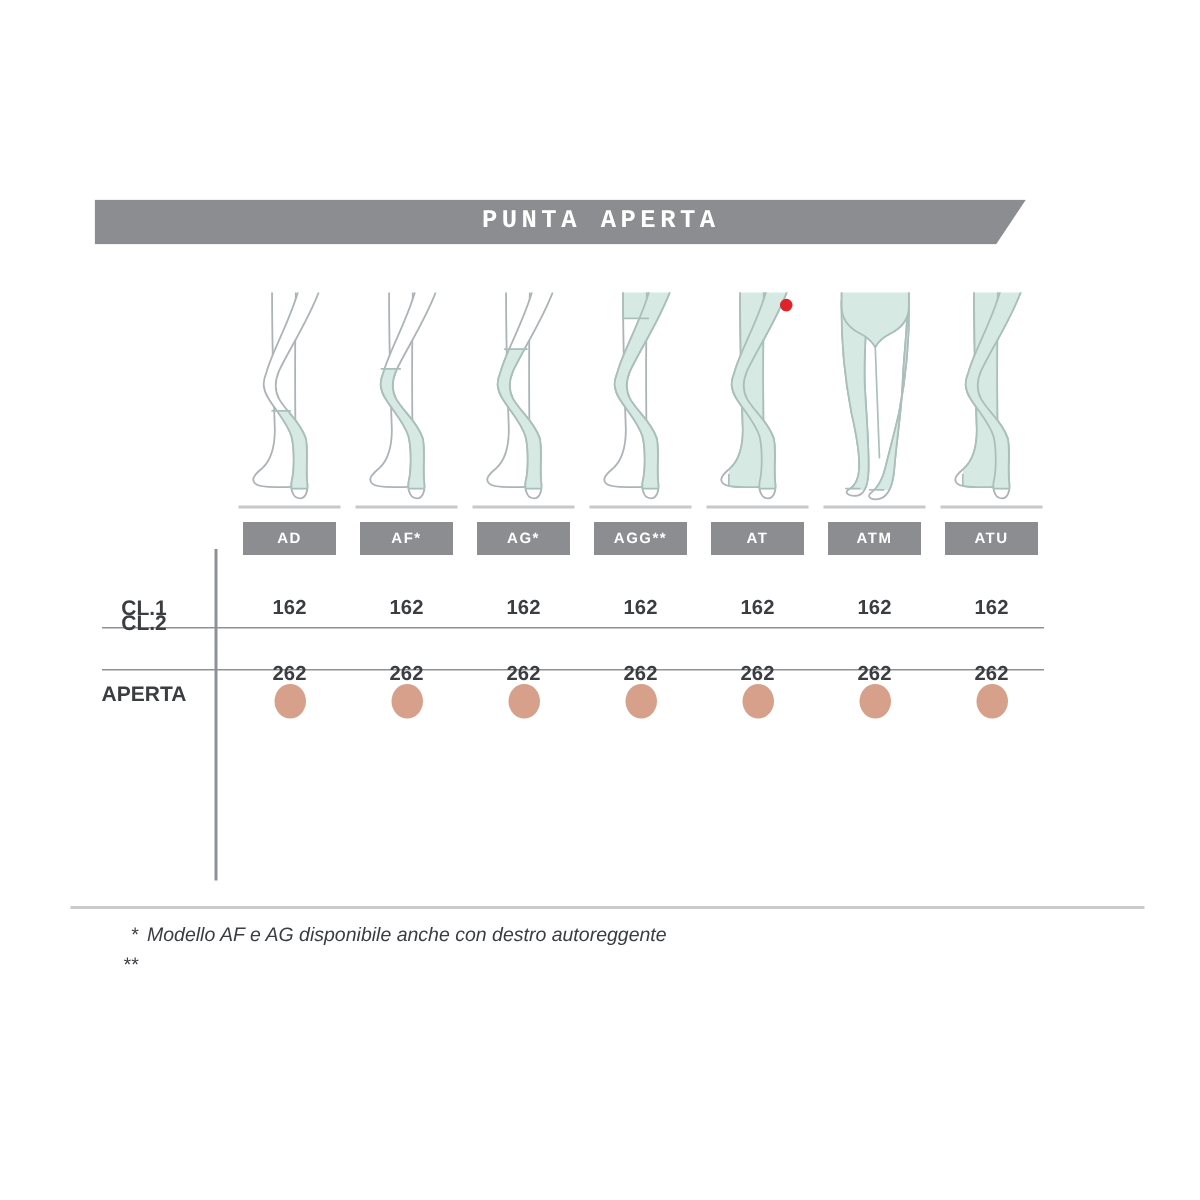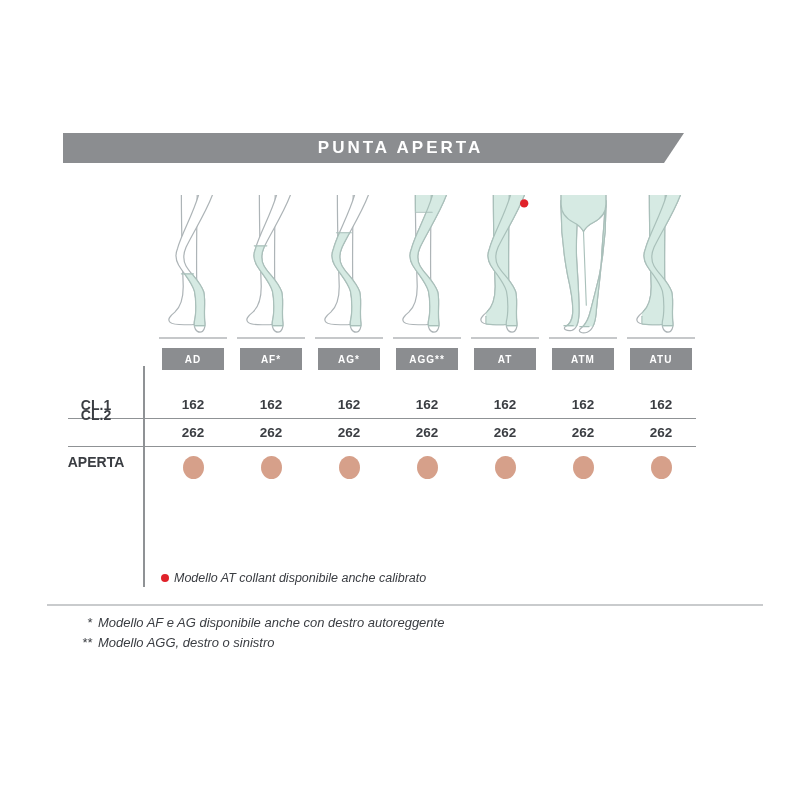--- a/index.html
+++ b/index.html
@@ -3,21 +3,21 @@
 <meta charset="utf-8">
 <style>
   html,body{margin:0;padding:0;background:#fff;}
   .page{position:relative;width:800px;height:800px;background:#fff;overflow:hidden;
         font-family:"Liberation Sans",sans-serif;color:#3a3d42;}
 
   
   .banner{position:absolute;left:63px;top:133px;width:621px;height:30px;background:#8b8d90;
           clip-path:polygon(0 0,100% 0,calc(100% - 20px) 100%,0 100%);}
   .banner span{display:block;text-align:center;line-height:30px;color:#fff;font-weight:bold;
-               font-size:17px;letter-spacing:3px;padding-left:54px;}
+               font-size:17px;letter-spacing:3px;padding-left:54px;font-family:Liberation Mono, monospace;}
 
   
   .cols{position:absolute;left:154px;width:546px;display:flex;}
   .col{width:78px;display:flex;justify-content:center;align-items:flex-start;}
 
   .figrow{top:195px;height:140px;}
   .figrow svg{width:71px;height:140px;overflow:hidden;}
 
   .groundrow{top:337px;}
   .ground{width:68px;height:2px;background:#c6c8ca;margin-top:0;}
@@ -250,21 +250,21 @@
       </div>
     <div class="col">
         <span>162</span>
       </div>
     <div class="col">
         <span>162</span>
       </div>
   </div>
 
   <div class="rowlabel" style="top:407px">CL.2</div>
-  <div class="cols valrow" style="top:425px">
+  <div class="cols valrow" style="top:441px">
     <div class="col">
         <span>262</span>
       </div>
     <div class="col">
         <span>262</span>
       </div>
     <div class="col">
         <span>262</span>
       </div>
     <div class="col">
@@ -299,29 +299,24 @@
         <div class="swatch" style="background: rgb(214, 160, 138);"></div>
       </div>
     <div class="col">
         <div class="swatch" style="background: rgb(214, 160, 138);"></div>
       </div>
     <div class="col">
         <div class="swatch" style="background: rgb(214, 160, 138);"></div>
       </div>
   </div>
 
-  <div class="dotnote">
-    <span class="bullet"></span>
-    <span>Modello AT collant disponibile anche calibrato</span>
-  </div>
 
   <div class="divider"></div>
 
   <div class="fn" style="top:615px">
     <span class="mark">*</span>
     <span>Modello AF e AG disponibile anche con destro autoreggente</span>
   </div>
   <div class="fn" style="top:635px">
     <span class="mark">**</span>
-    <span>Modello AGG, destro o sinistro</span>
   </div>
 
 </div>
 
 </body></html>

